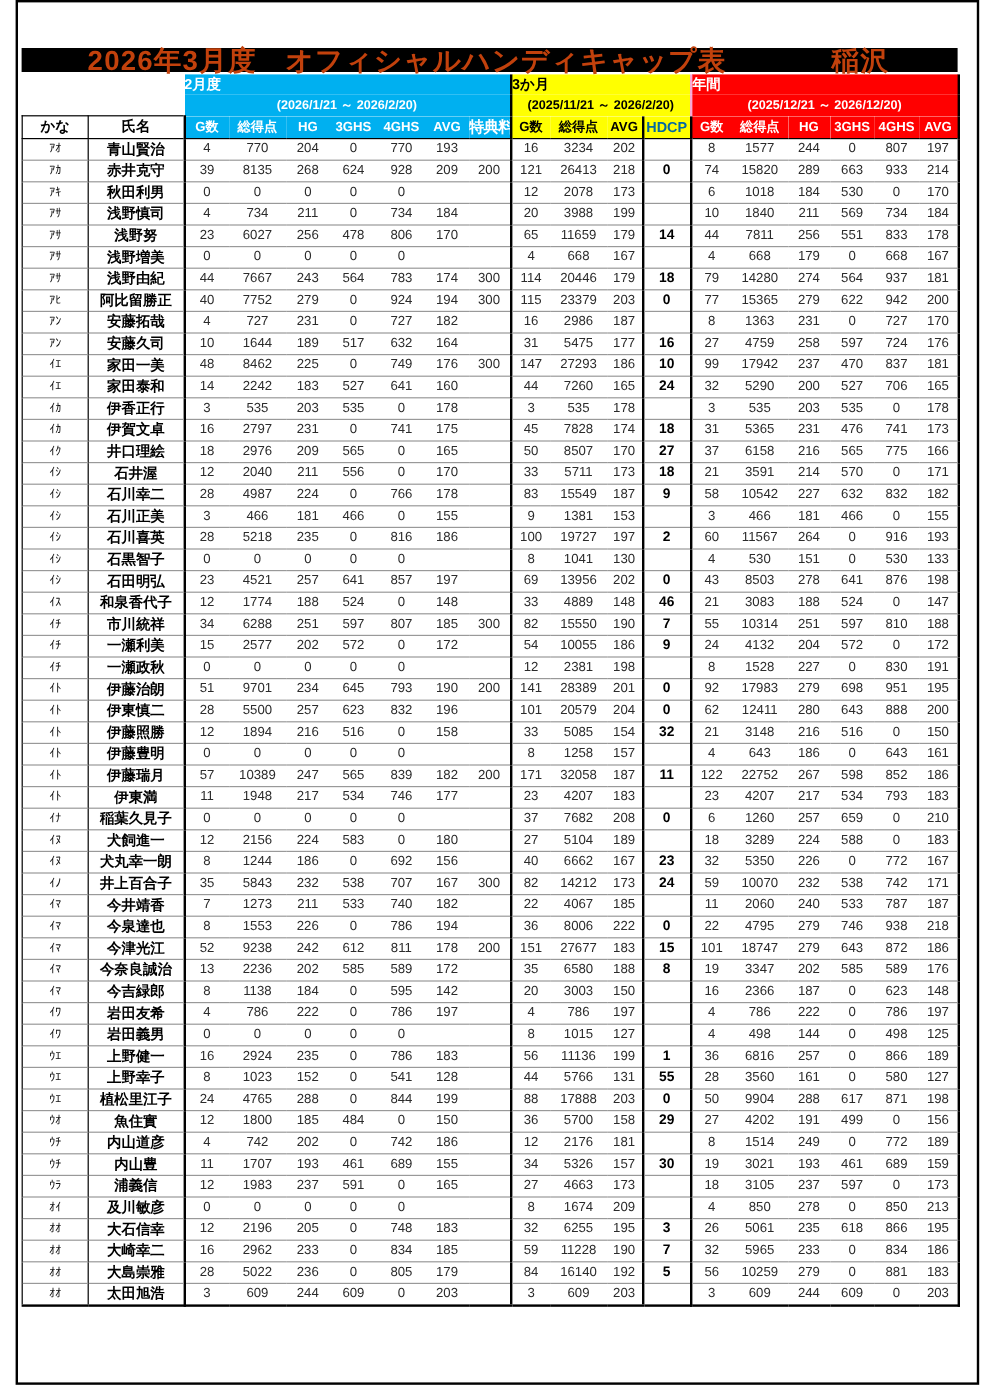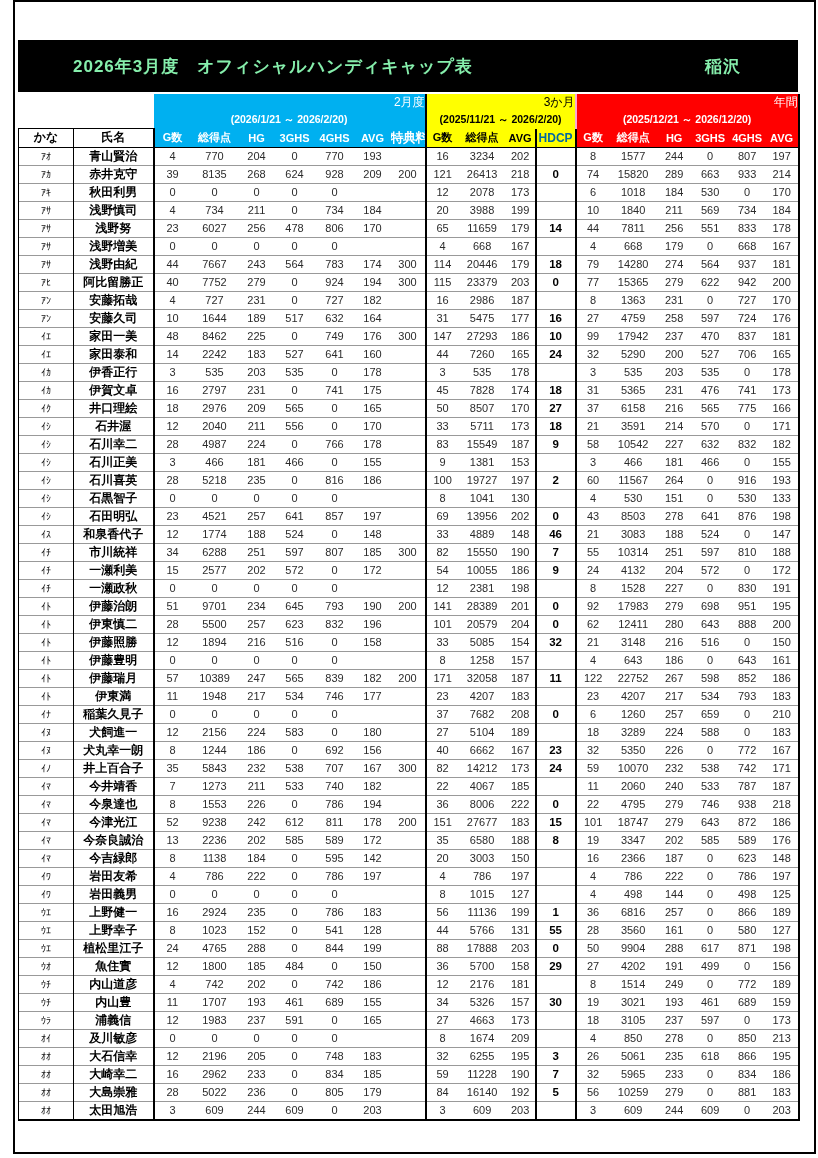--- a/index.html
+++ b/index.html
@@ -7,40 +7,40 @@
     width:818px;height:1158px;position:relative;background:#fff;
     font-family:"Liberation Sans","DejaVu Sans",sans-serif;
     -webkit-font-smoothing:antialiased;
   }
   .frame{
     position:absolute;left:13px;top:0;right:2px;bottom:4px;
     border:2px solid #000;box-sizing:border-box;
     padding:38px 0 0 3px;
   }
   .title-bar{
-    width:780px;height:52px;background:#000;color:#86efac;
-    display:flex;align-items:center;font-weight:bold;font-size:17px;
+    width:780px;height:20px;background:#000;color:#c2410c;
+    display:flex;align-items:center;font-weight:bold;font-size:23px;
     letter-spacing:1px;
   }
   .title-bar .ttl{margin-left:55px;}
   .title-bar .loc{margin-left:auto;margin-right:57px;}
   table{
     border-collapse:collapse;table-layout:fixed;width:780px;margin-top:2px;
   }
   td,th{
     padding:0;margin:0;text-align:center;vertical-align:middle;
     overflow:hidden;white-space:nowrap;font-weight:normal;
   }
   
   tr.ghead td{height:17px;font-size:12px;}
   tr.ghead .spacer{background:#fff;border:none;}
   tr.ghead .feb{background:#00B0F0;color:#fff;}
   tr.ghead .m3{background:#FFFF00;color:#000;border-left:2px solid #000;}
   tr.ghead .yr{background:#FF0000;color:#fff;border-left:2px solid #f9a8d4;border-right:2px solid #000;}
-  tr.ghead.glabel td.glab{text-align:right;padding-left:22px;font-weight:normal;}
+  tr.ghead.glabel td.glab{text-align:left;font-weight:bold;}
   tr.ghead.gdates td{font-size:10.5px;font-weight:bold;}
   
   tr.chead th{height:17px;font-size:11px;font-weight:bold;border-bottom:1px solid #000;}
   tr.chead th.kana,tr.chead th.name{
     background:#fff;border:1px solid #000;font-size:12px;color:#000;
   }
   tr.chead th.name{border-right:2px solid #000;}
   tr.chead th.cfeb{background:#00B0F0;color:#fff;}
   tr.chead th.cm3{background:#FFFF00;color:#000;}
   tr.chead th.chdcp{background:#FFFF00;color:#0369a1;border-left:2px solid #000;border-right:2px solid #000;font-size:12px;}

